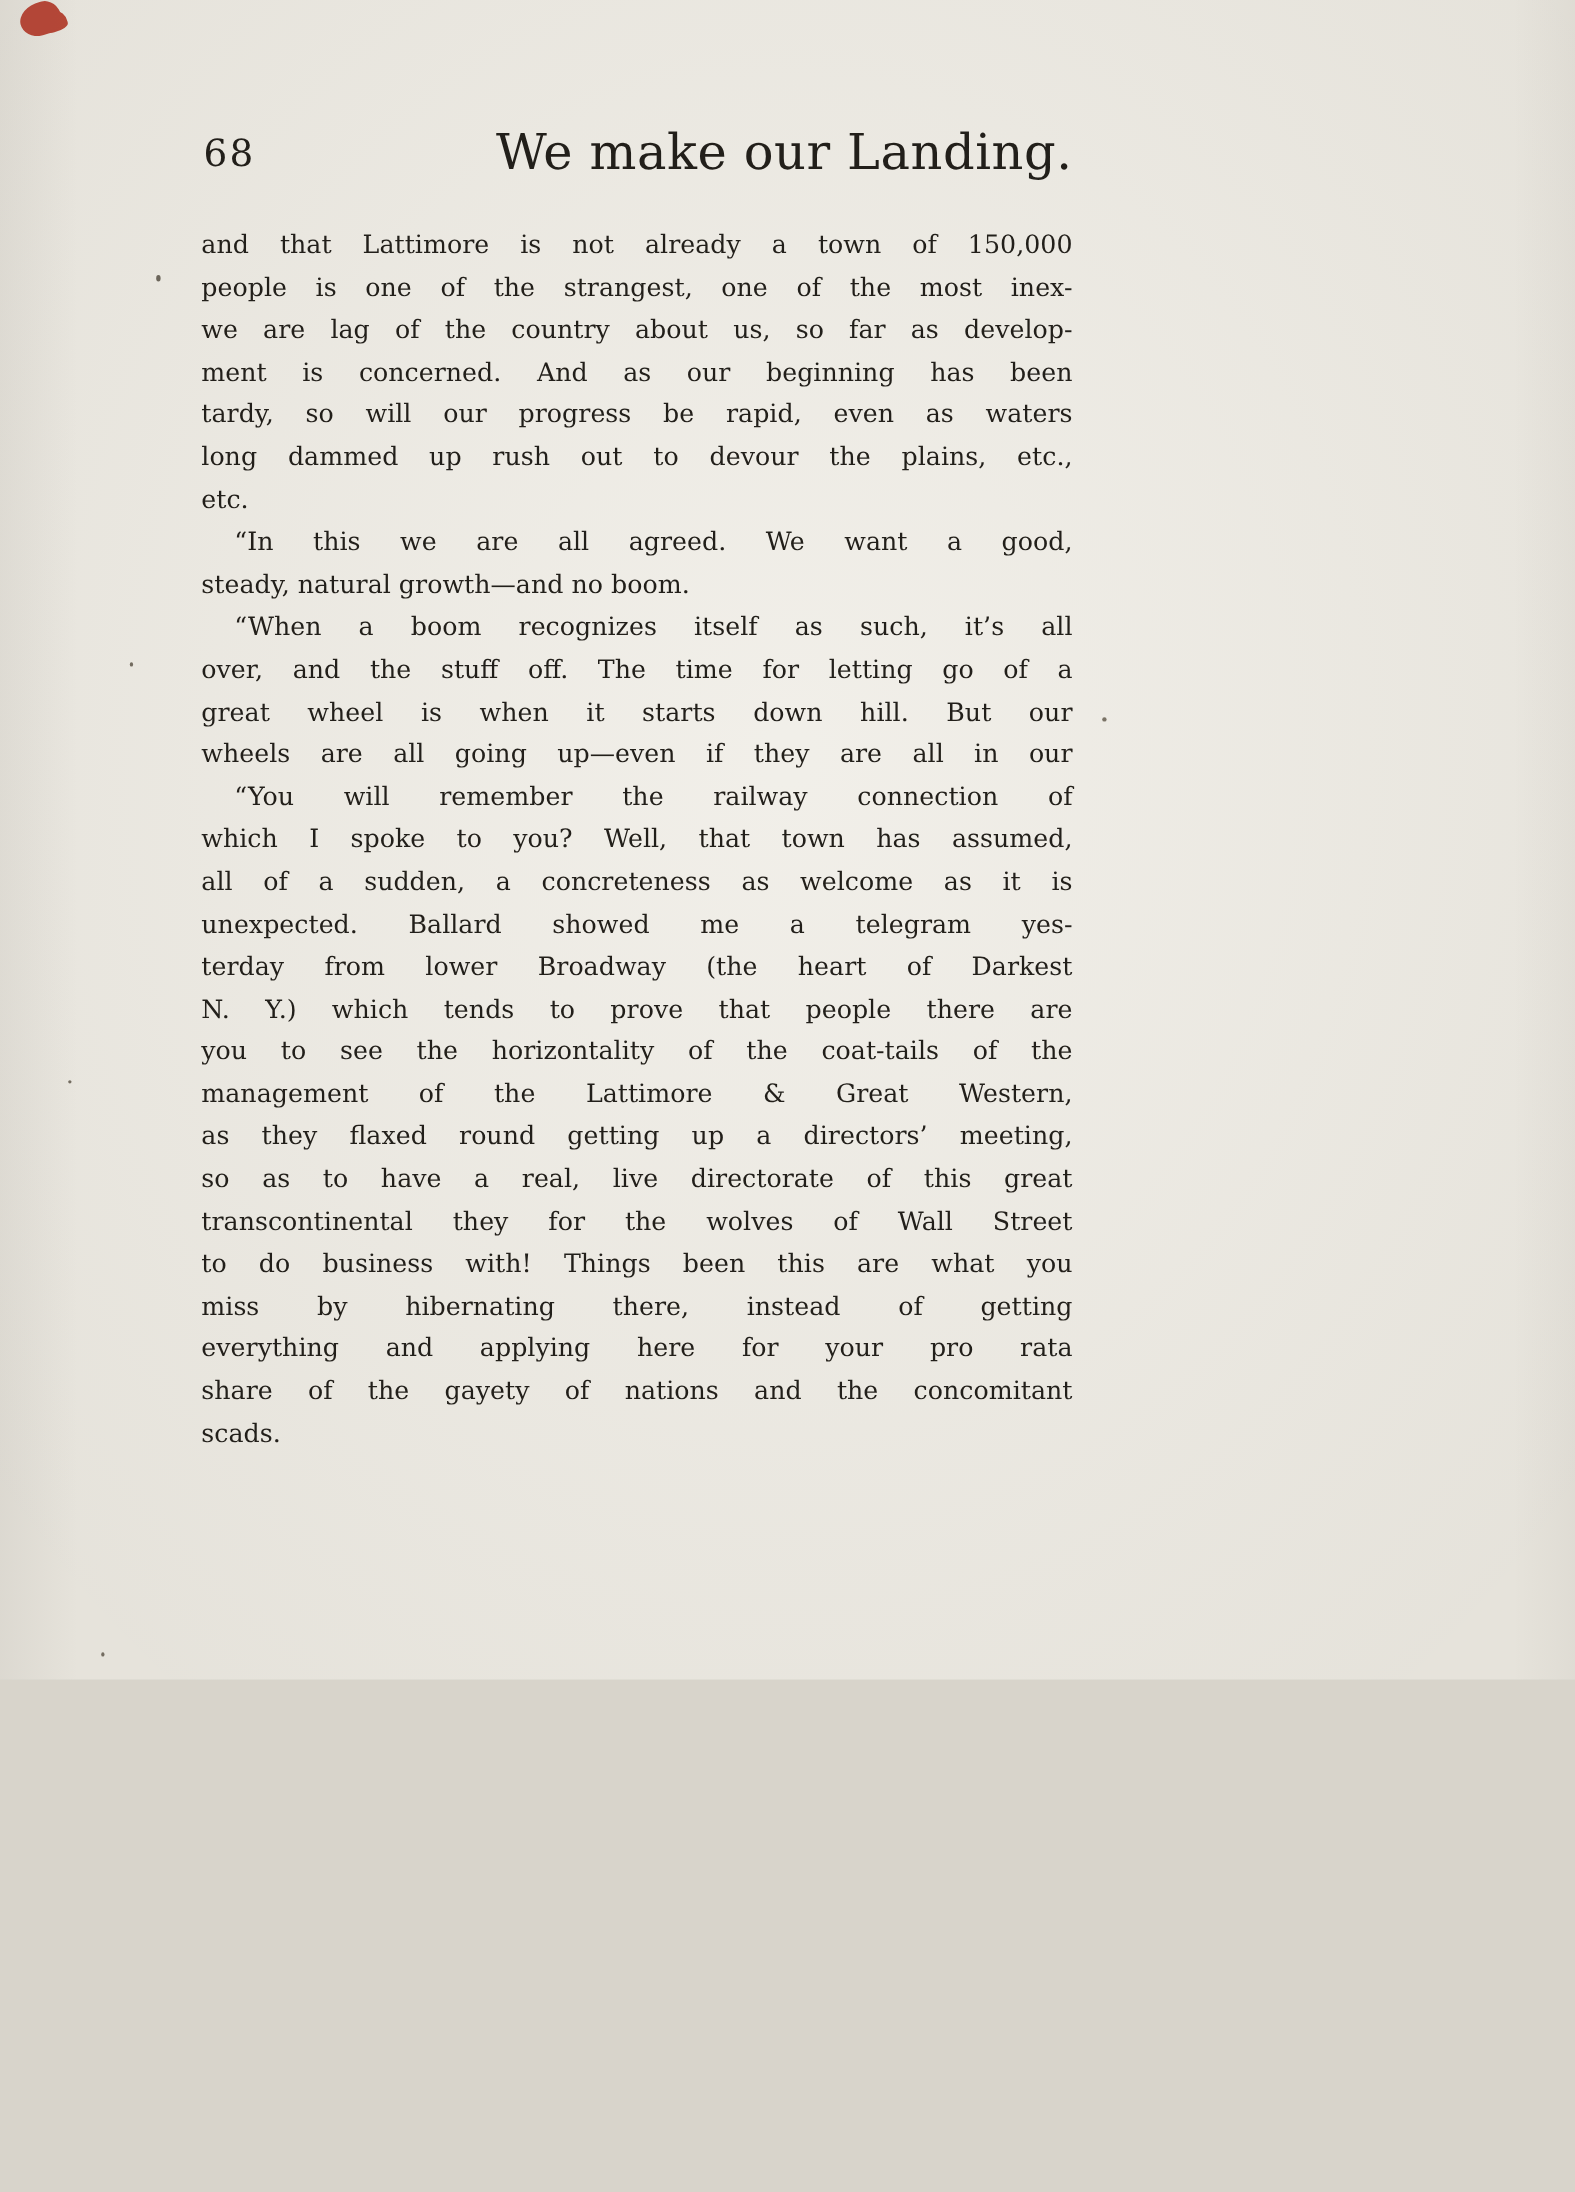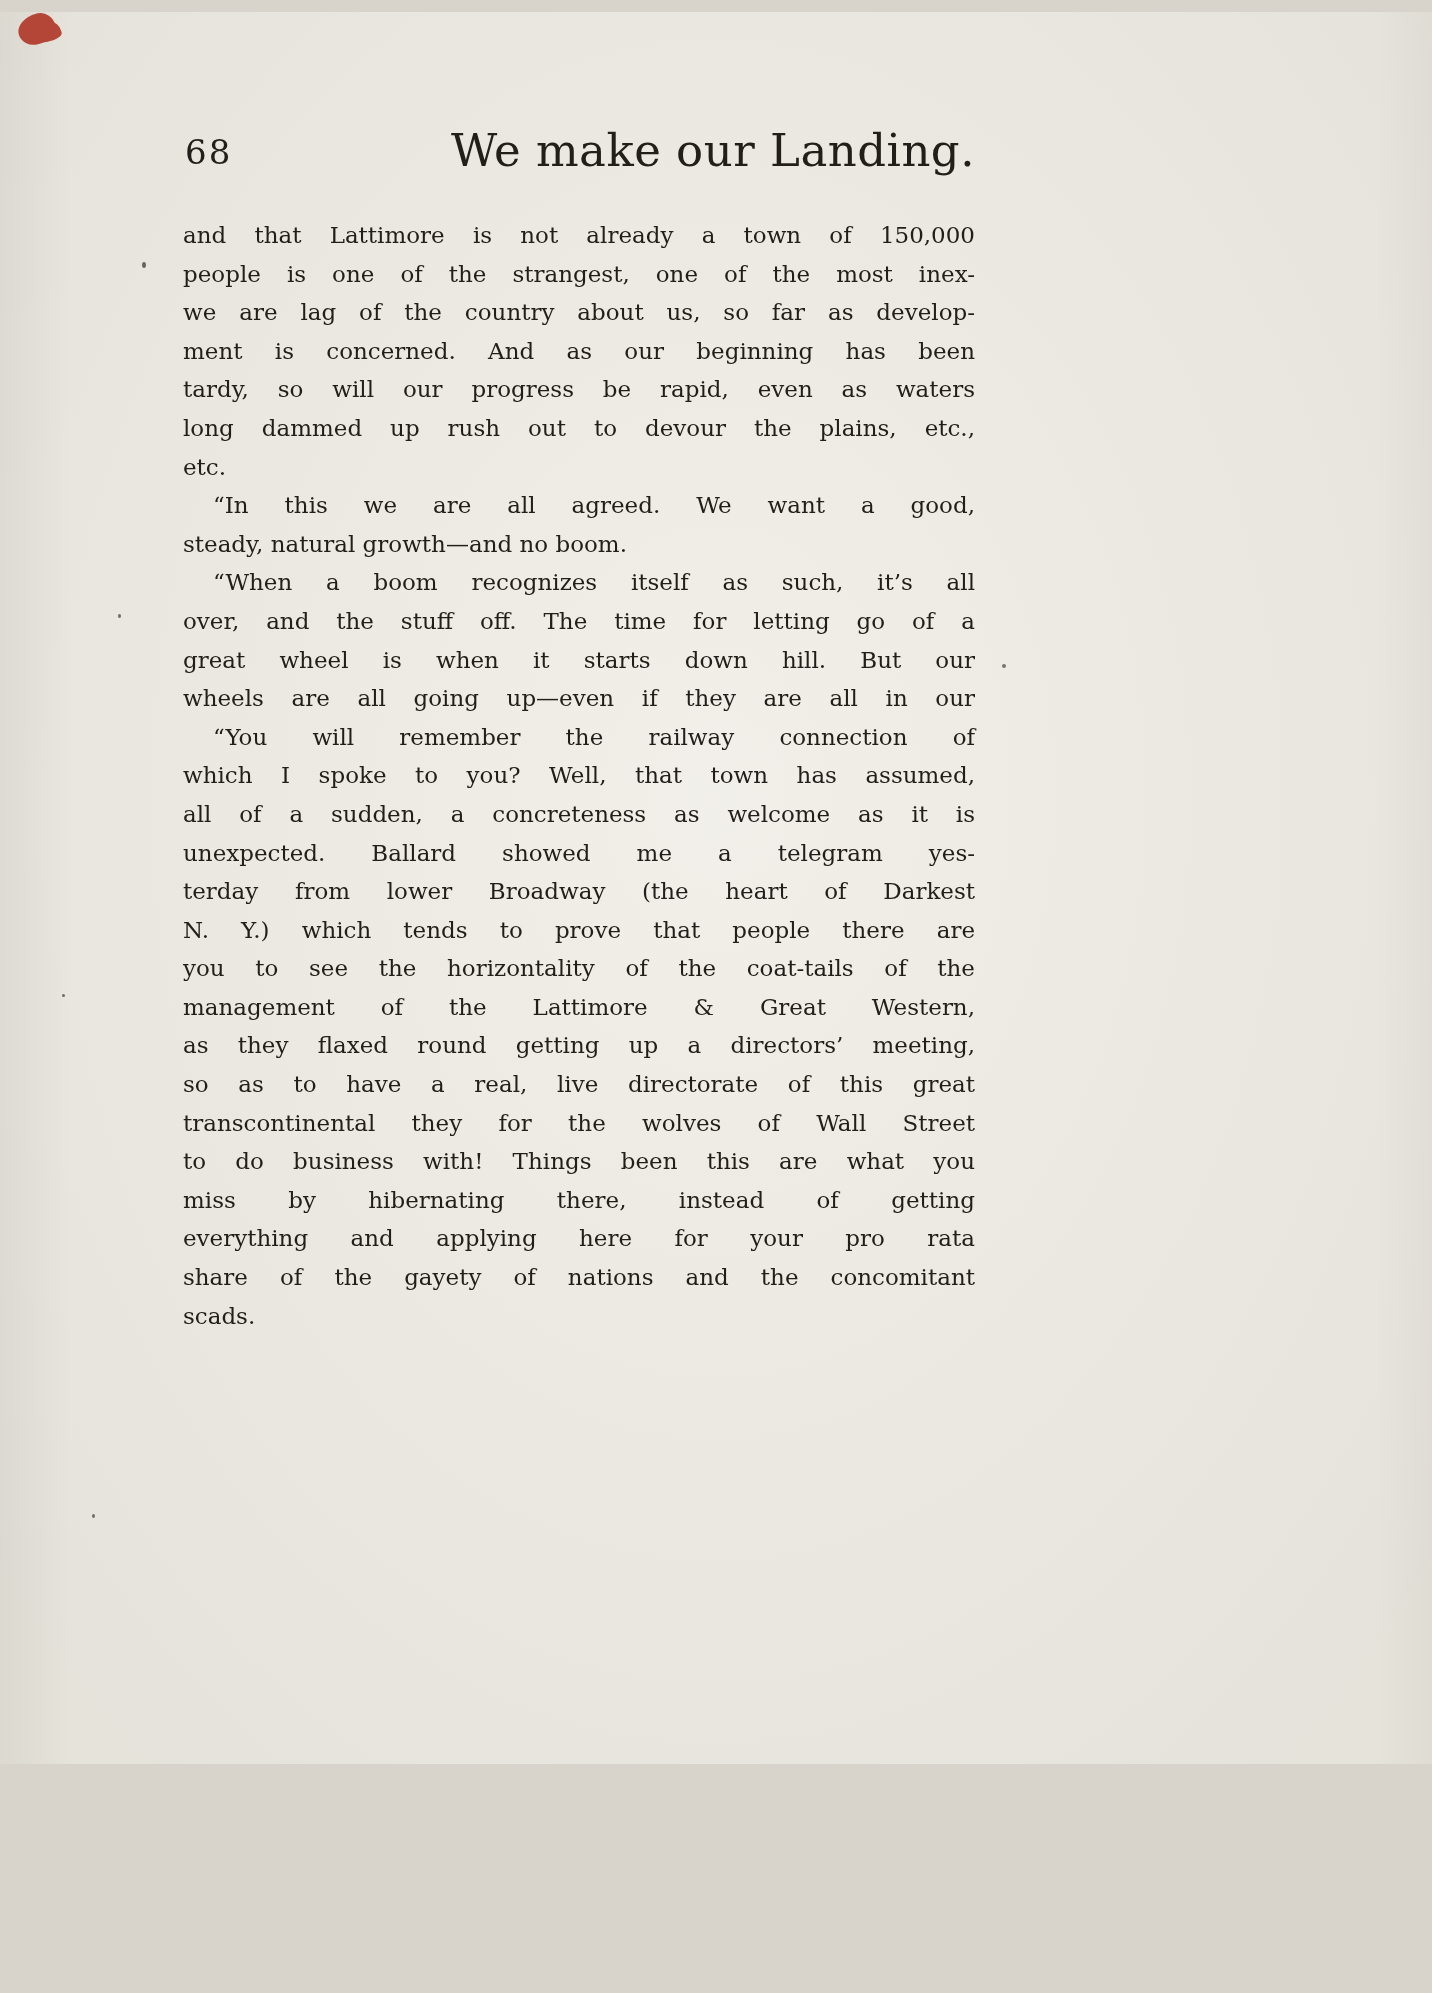--- a/index.html
+++ b/index.html
@@ -1,22 +1,22 @@
 <!DOCTYPE html>
 <html><head>
 <meta charset="utf-8">
 <style>
   html, body { margin: 0; padding: 0; }
   body { background: #d8d4cb; font-family: "DejaVu Serif", "Liberation Serif", serif; }
 
   .page {
     position: relative;
     width: 1432px;
-    height: 1752px;
-    margin: 12px auto;
+    height: 1527px;
+    margin: 0 auto;
     background: #edeae2;
     background-image:
       linear-gradient(90deg, rgba(60,50,40,0.06), rgba(60,50,40,0) 5%),
       linear-gradient(270deg, rgba(60,50,40,0.04), rgba(60,50,40,0) 4%),
       radial-gradient(ellipse at 50% 45%, rgba(255,255,255,0.25), rgba(0,0,0,0.03) 90%);
     overflow: hidden;
     color: #221f1a;
   }
 
   .content {

